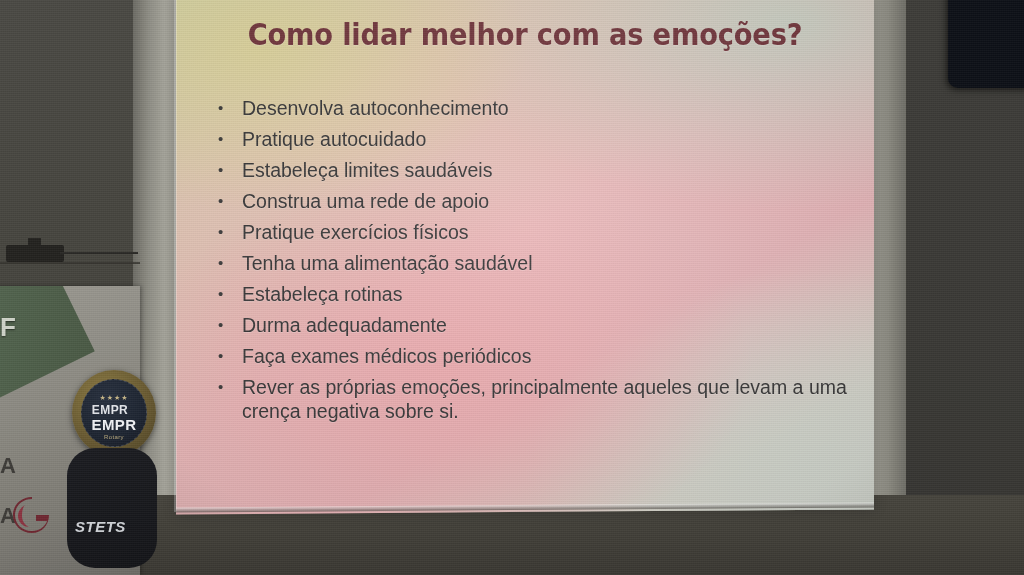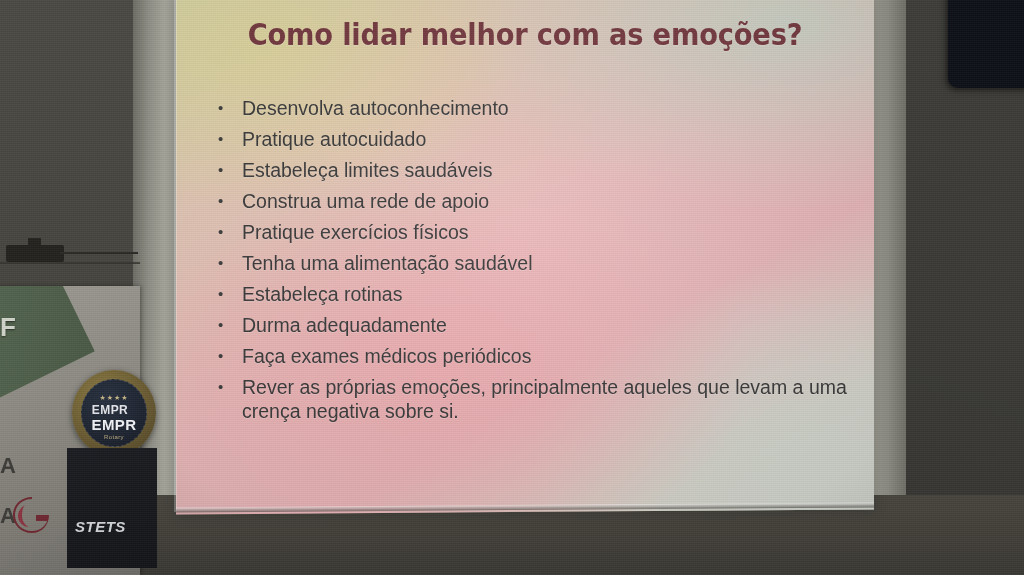--- a/index.html
+++ b/index.html
@@ -176,20 +176,21 @@
     text-align: center;
     font-size: 6px;
     color: #b7a87e;
     letter-spacing: .4px;
   }
   .banner-darkpanel {
     position: absolute;
     left: 67px; top: 448px;
     width: 90px; height: 120px;
     background: linear-gradient(170deg, #1b1c21 0%, #17181c 60%, #131418 100%);
+    border-radius: 28px;
   }
   .banner-darkpanel-text {
     position: absolute;
     left: 8px; top: 70px;
     font-size: 15px;
     font-weight: 600;
     color: #cfd2d6;
     font-style: italic;
     letter-spacing: .5px;
   }

